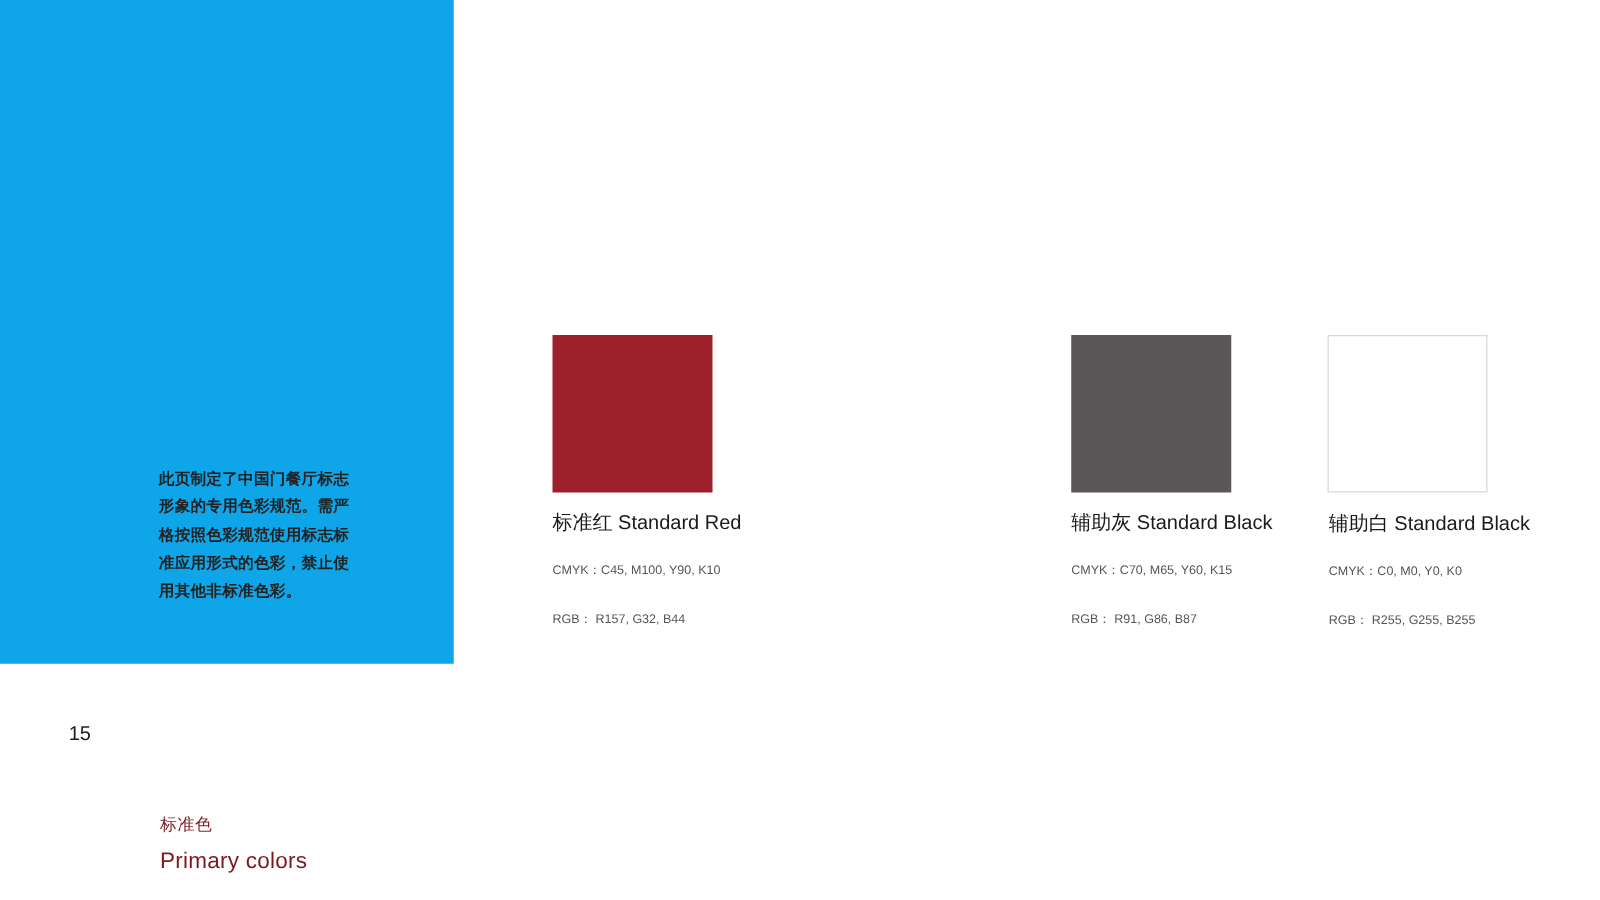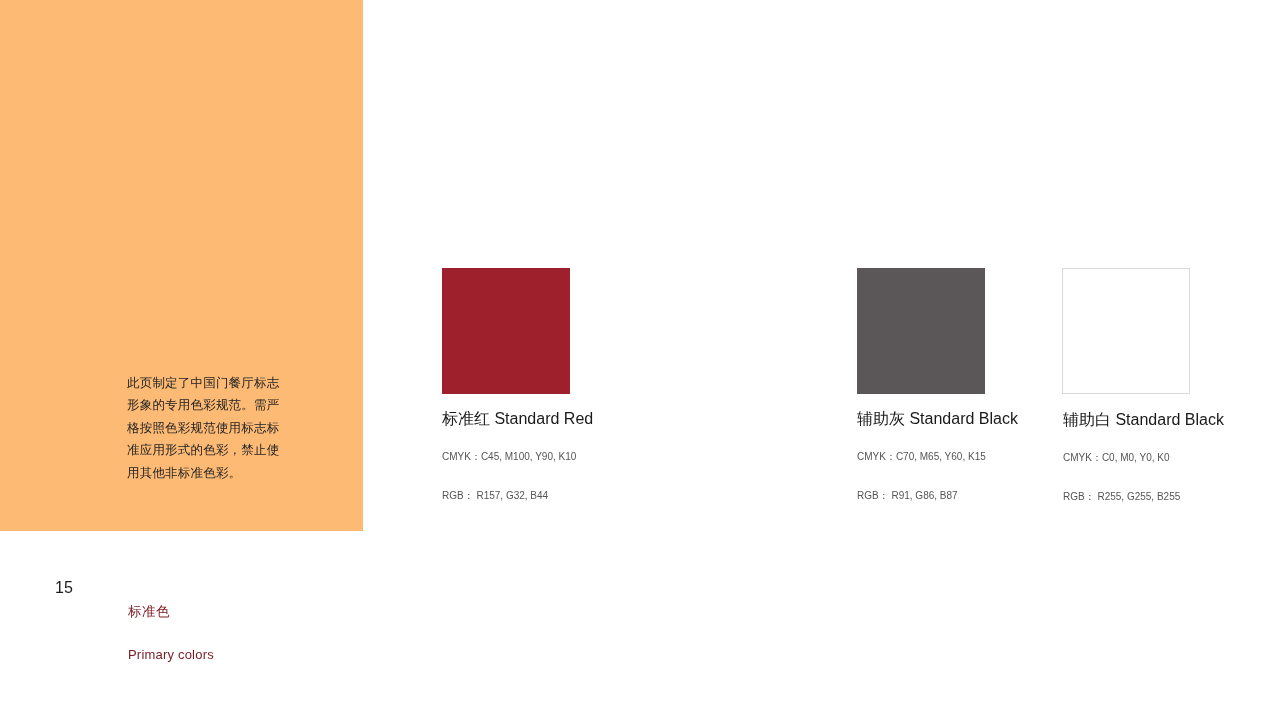--- a/index.html
+++ b/index.html
@@ -106,33 +106,33 @@
     top: 602px;
     width: 220px;
   }
   #footer-title-cn {
     font-size: 13.5px;
     line-height: 20px;
     color: #7b1a22;
     letter-spacing: 0.5px;
   }
   #footer-title-en {
-    margin-top: 23px;
-    font-size: 13px;
+    margin-top: 8px;
+    font-size: 18px;
     line-height: 20px;
     color: #7b1a22;
     letter-spacing: 0.2px;
   }
 </style>
 </head>
 <body>
 
 <div id="page" style="background-color: rgb(255, 255, 255);">
 
-  <div id="left-panel" style="background-color: #fdba74;">
+  <div id="left-panel" style="background-color: #0ea5e9; font-weight: bold;">
     <div id="intro-paragraph">此页制定了中国门餐厅标志
 形象的专用色彩规范。需严
 格按照色彩规范使用标志标
 准应用形式的色彩，禁止使
 用其他非标准色彩。</div>
   </div>
 
   <div id="swatch-row">
 
     <div class="swatch-block col0">
@@ -161,17 +161,17 @@
         <div class="swatch-spec">CMYK：C0, M0, Y0, K0</div>
         <div class="swatch-spec">RGB： R255, G255, B255</div>
       </div>
     </div>
 
   </div>
 
   <div id="page-number">15</div>
 
   <div id="footer-titles">
-    <div id="footer-title-cn" style="color: rgb(123, 26, 34);">标准色</div>
+    <div id="footer-title-cn" style="color: rgb(123, 26, 34); margin-top: 48px;">标准色</div>
     <div id="footer-title-en" style="color: rgb(123, 26, 34);">Primary colors</div>
   </div>
 
 </div>
 
 </body></html>

